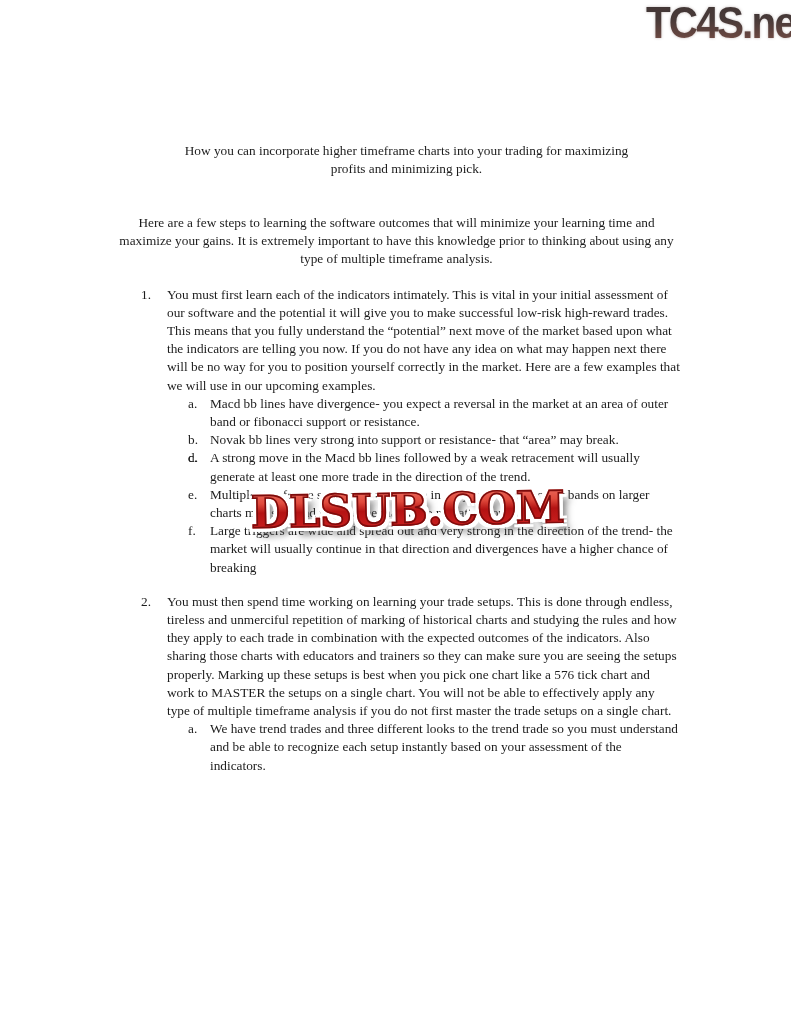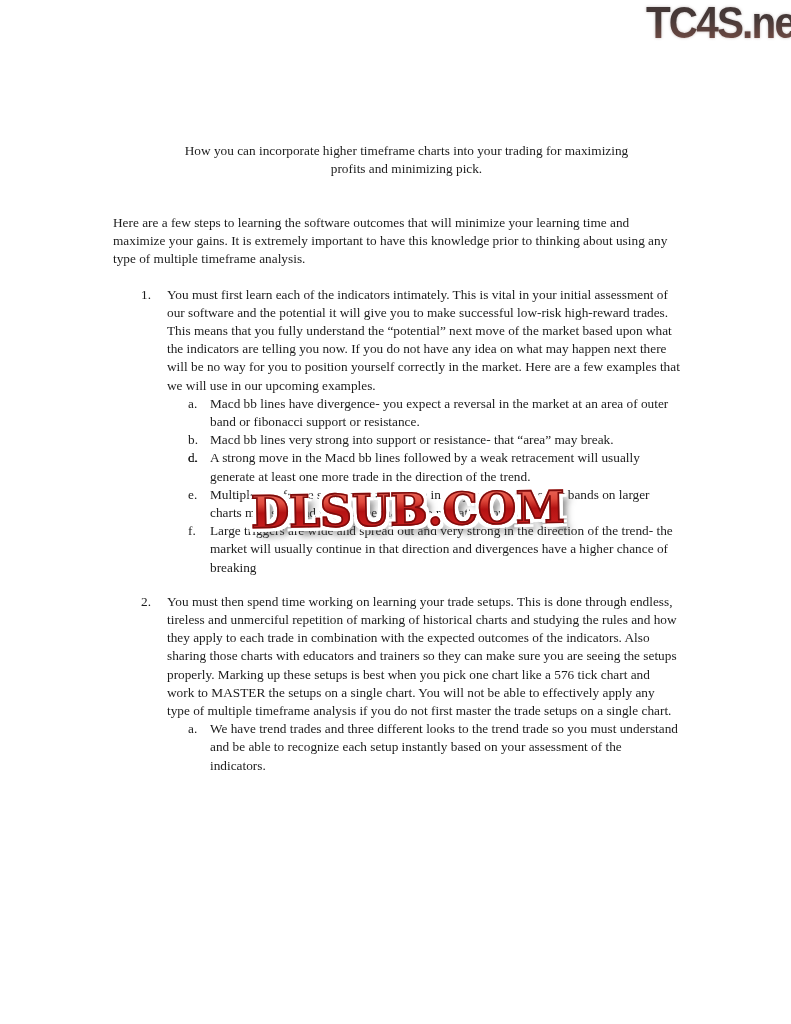--- a/index.html
+++ b/index.html
@@ -52,21 +52,21 @@
 
   
   .content {
     position: absolute;
     top: 214px;
     left: 113px;
     width: 567px;
     font-size: 13.3px;
     line-height: 18.2px;
   }
-  .intro-para { margin: 0 0 17px 0; }
+  .intro-para { margin: 0 0 17px 0; text-align: center; }
 
   .li { position: relative; margin: 0; }
   .li .marker { position: absolute; top: 0; }
   .l1 { padding-left: 54px; }
   .l1 > .marker { left: 28px; }
   .l2 { padding-left: 97px; }
   .l2 > .marker { left: 75px; }
   .list-gap { height: 16px; }
 
   
@@ -124,21 +124,21 @@
     <div class="li l1">
       <span class="marker">1.</span>
       <span>You must first learn each of the indicators intimately. This is vital in your initial assessment of our software and the potential it will give you to make successful low-risk high-reward trades. This means that you fully understand the “potential” next move of the market based upon what the indicators are telling you now. If you do not have any idea on what may happen next there will be no way for you to position yourself correctly in the market. Here are a few examples that we will use in our upcoming examples.</span>
     </div>
     <div class="li l2">
       <span class="marker">a.</span>
       <span>Macd bb lines have divergence- you expect a reversal in the market at an area of outer band or fibonacci support or resistance.</span>
     </div>
     <div class="li l2">
       <span class="marker">b.</span>
-      <span>Macd bb lines very strong into support or resistance- that “area” may break.</span>
+      <span>Novak bb lines very strong into support or resistance- that “area” may break.</span>
     </div>
     <div class="li l2">
       <span class="marker">c.</span>
     </div>
     <div class="li l2">
       <span class="marker">d.</span>
       <span>A strong move in the Macd bb lines followed by a weak retracement will usually generate at least one more trade in the direction of the trend.</span>
     </div>
     <div class="li l2">
       <span class="marker">e.</span>

